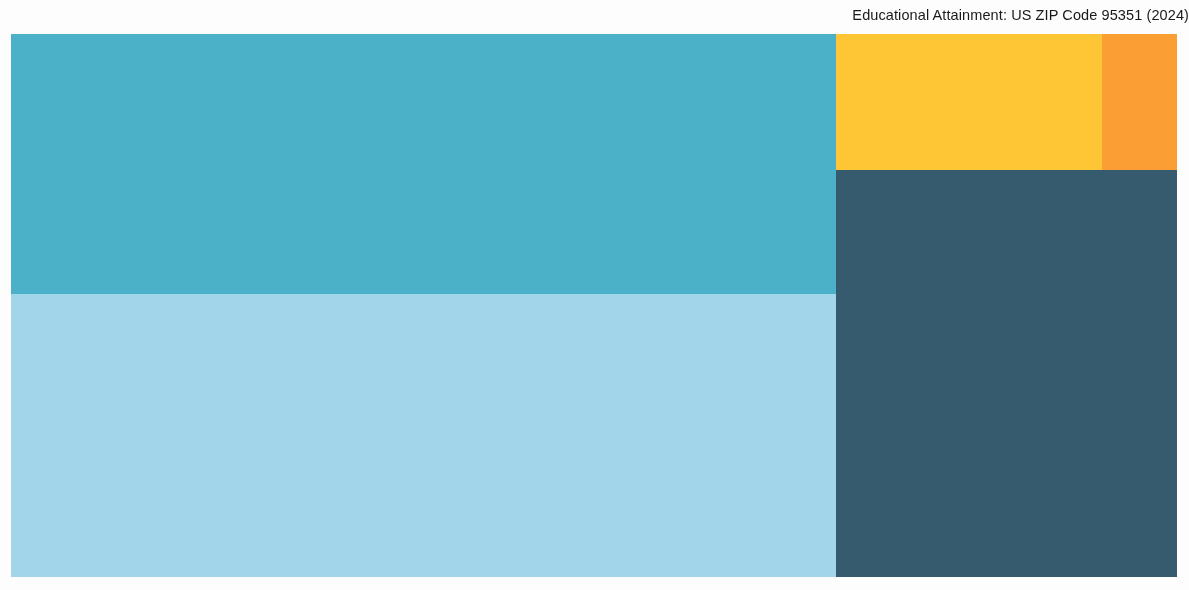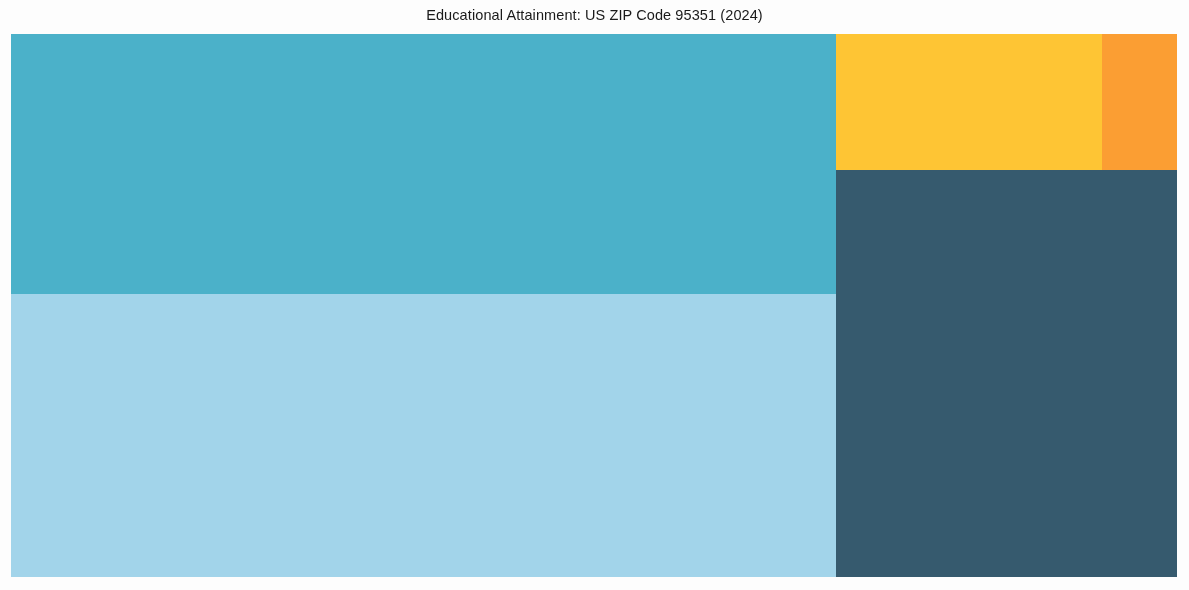--- a/index.html
+++ b/index.html
@@ -23,21 +23,21 @@
   }
 
   
   #chart-title {
     position: absolute;
     left: 0;
     top: 0;
     width: 1189px;
     height: 30px;
     line-height: 30px;
-    text-align: center;
+    text-align: right;
     font-size: 14.5px;
     font-weight: 400;
     color: #1a1a1a;
     letter-spacing: 0.1px;
     white-space: nowrap;
   }
 
   
   #treemap {
     position: absolute;

